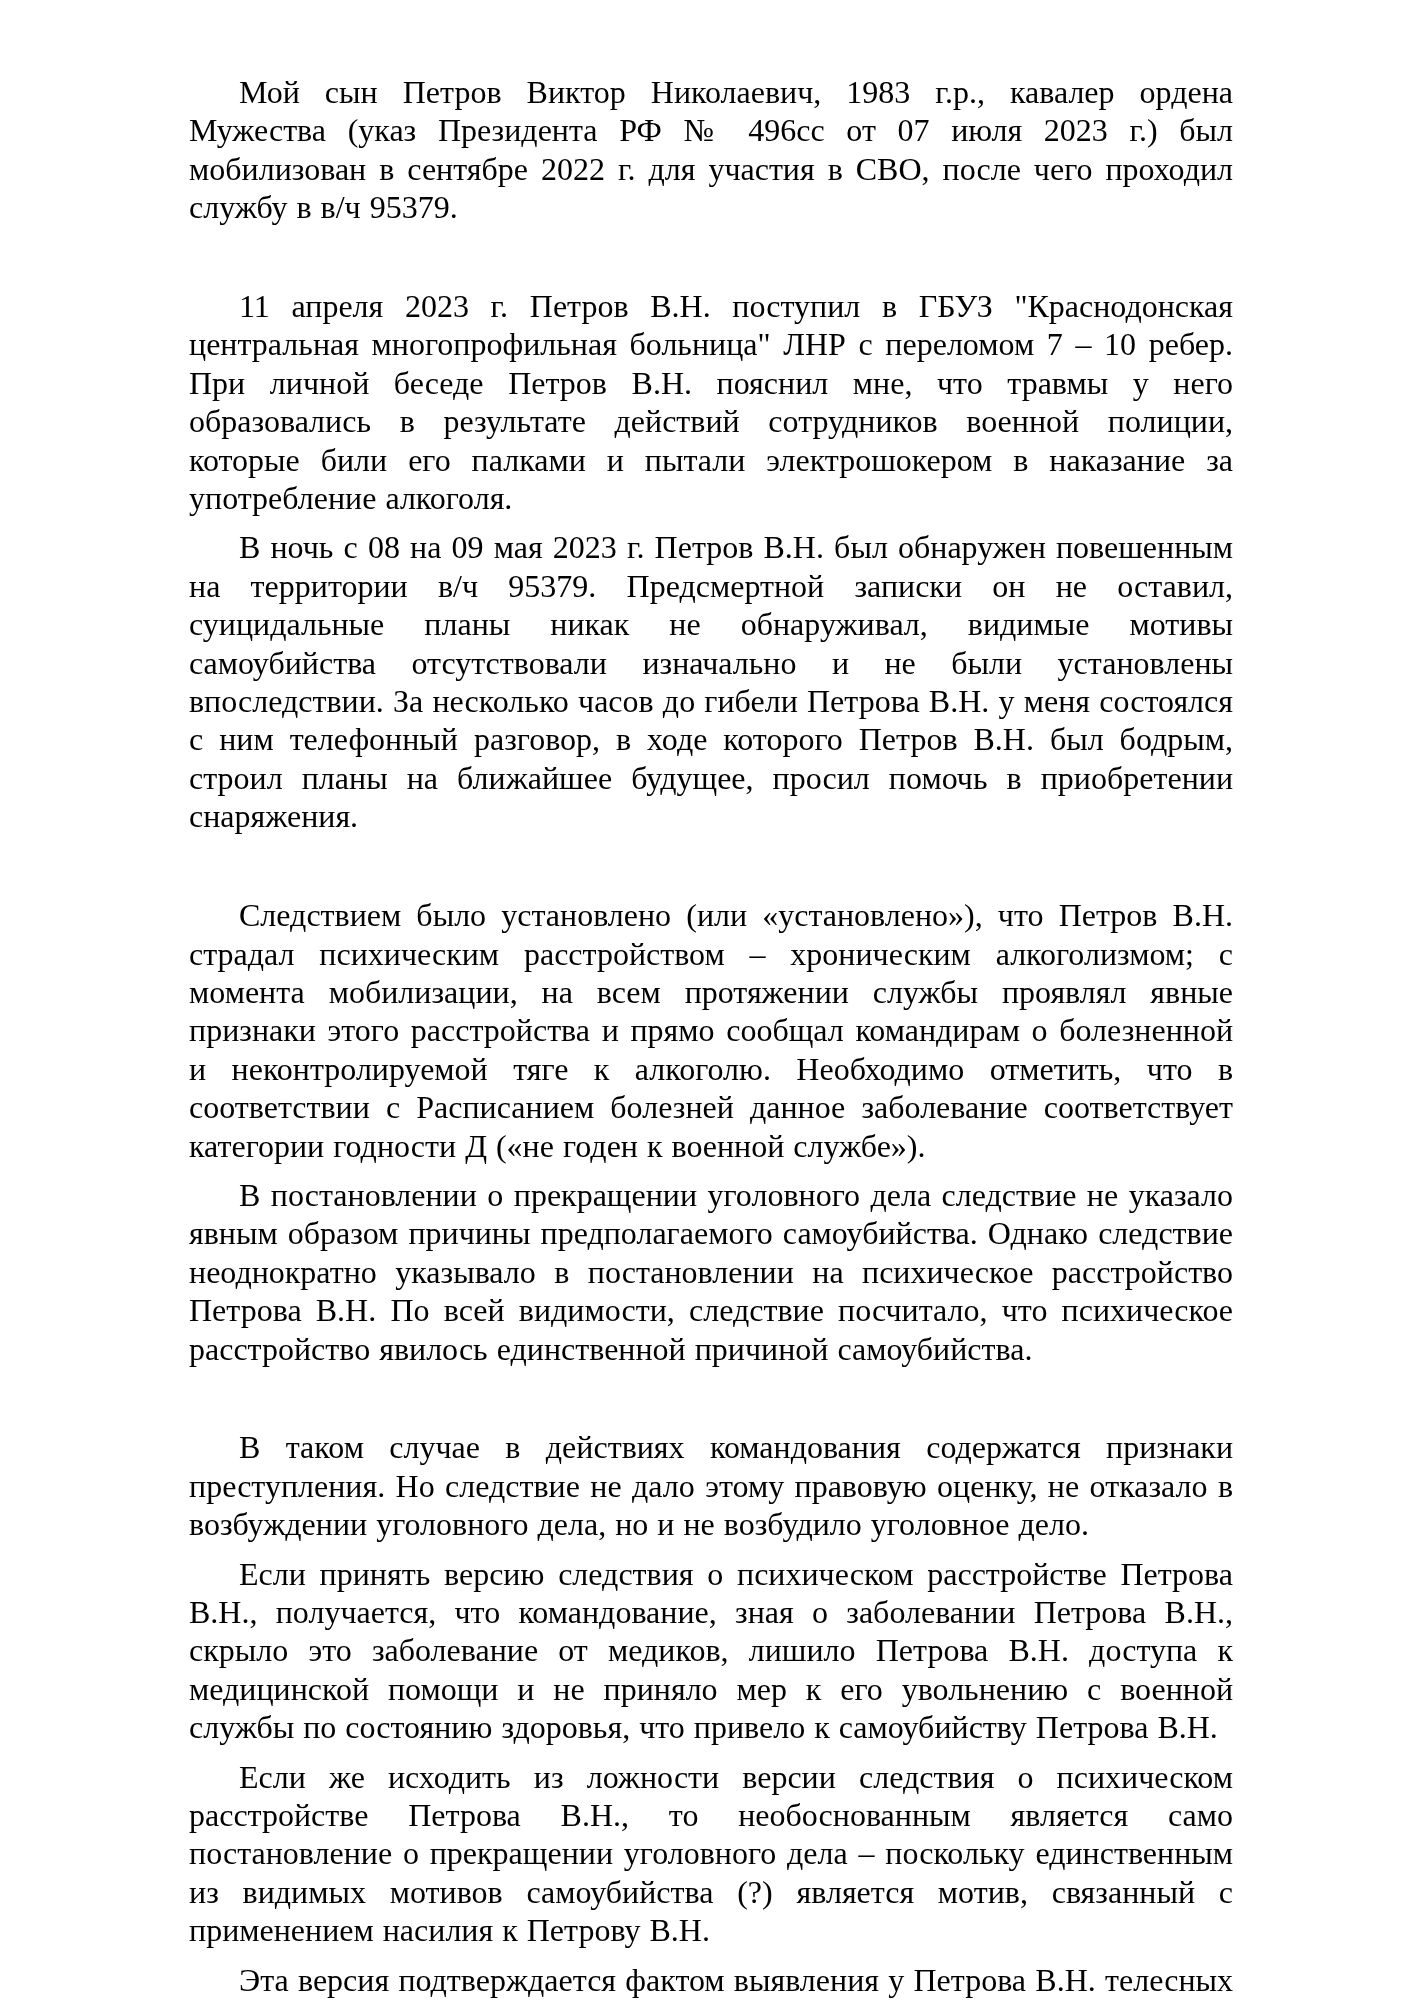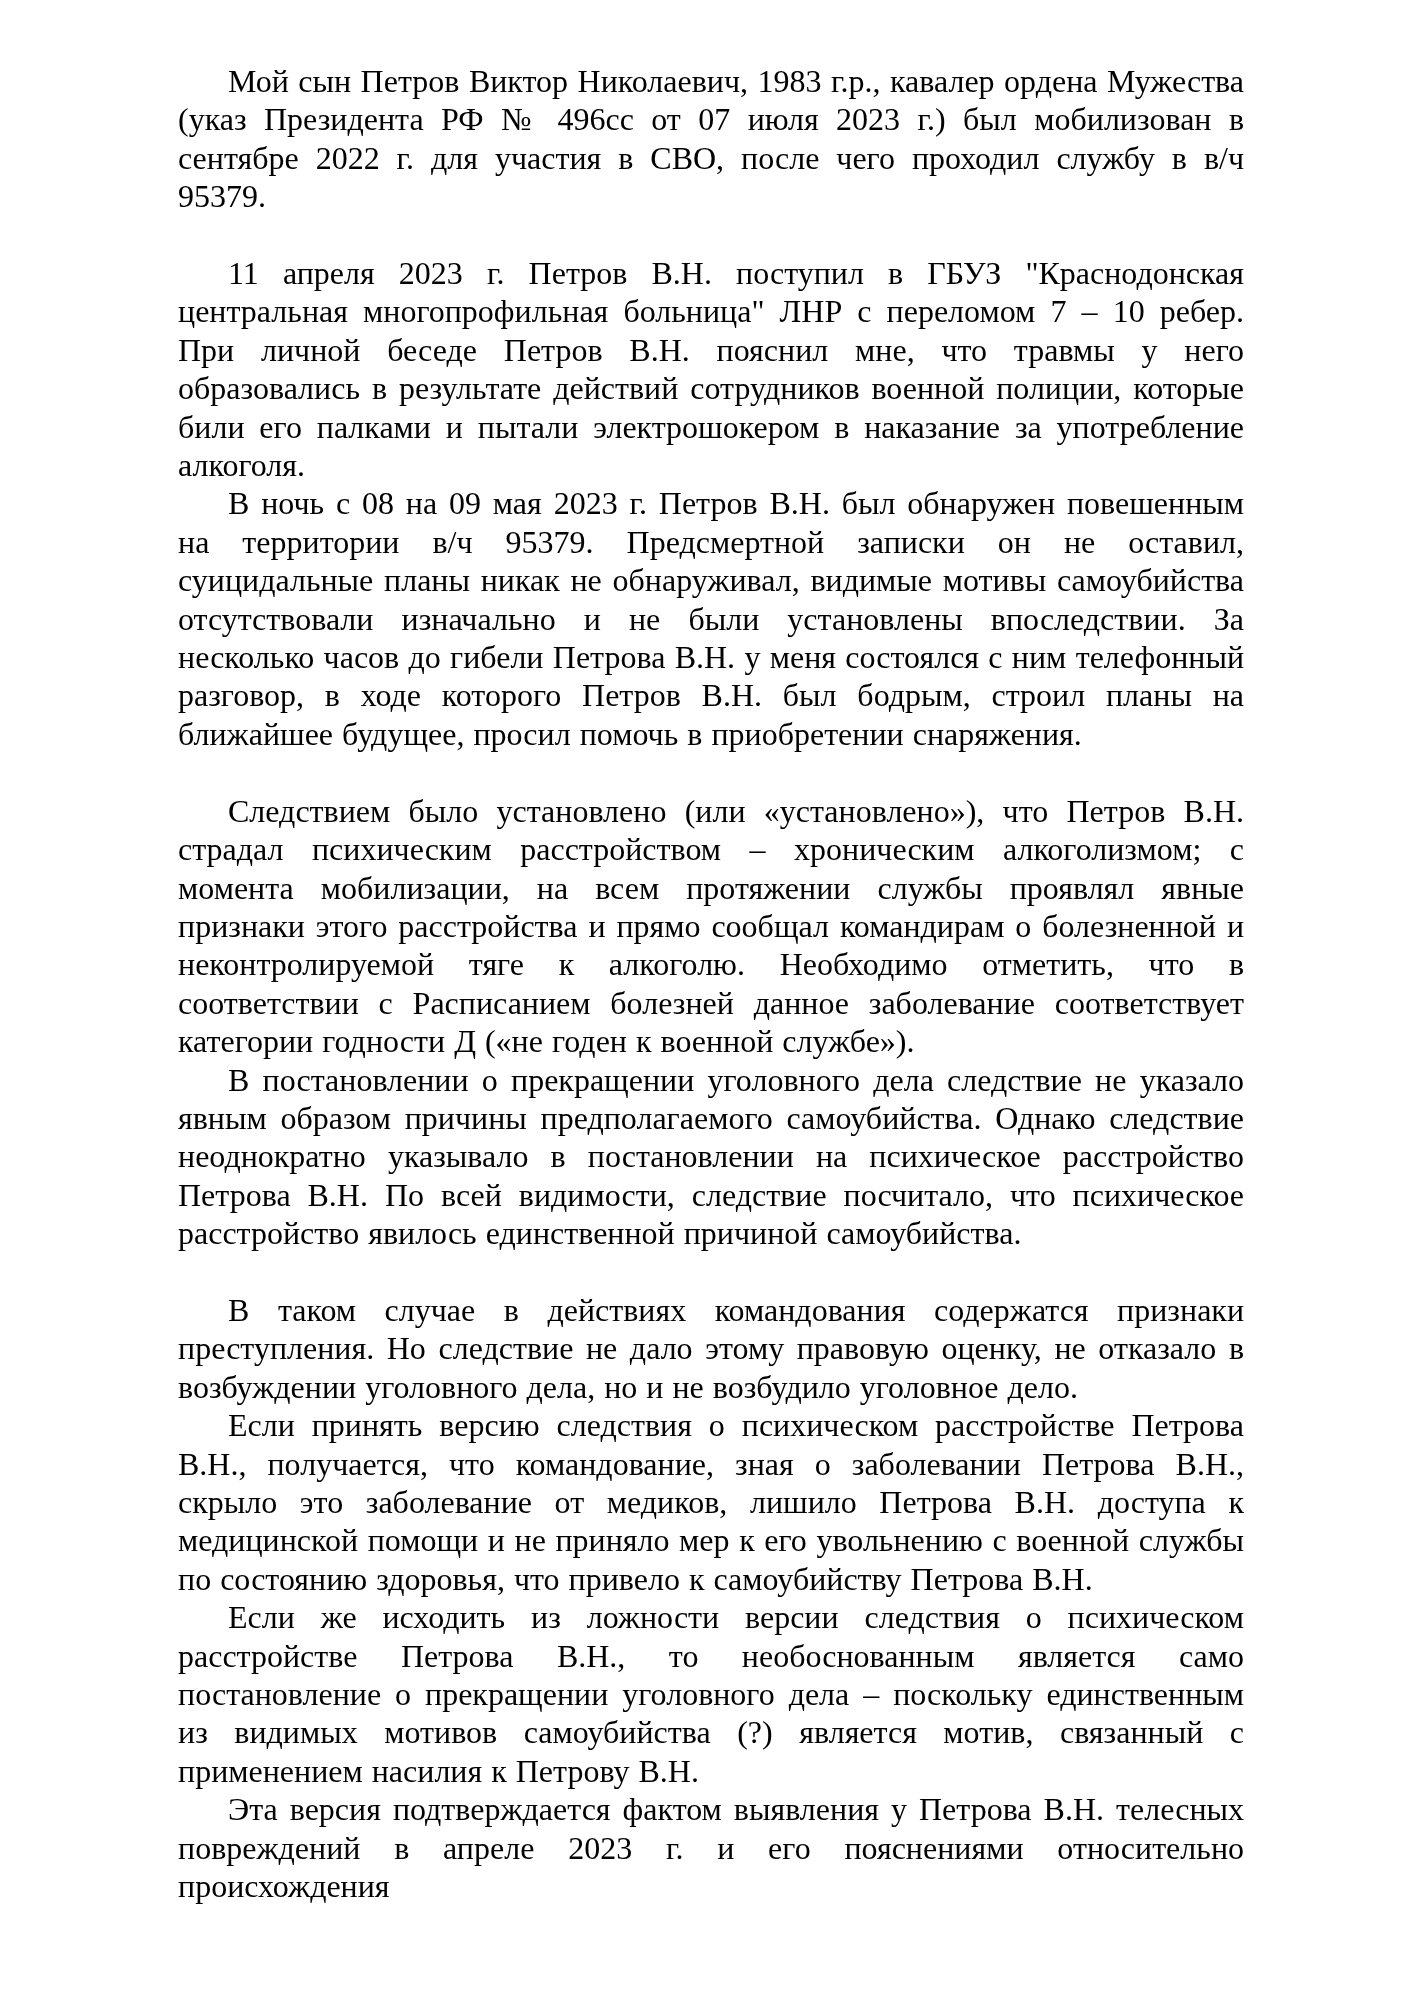--- a/index.html
+++ b/index.html
@@ -14,21 +14,21 @@
     background: #ffffff;
     box-sizing: border-box;
     padding: 62px 170px 0 178px;
     overflow: hidden;
     color: #000000;
     font-family: "Liberation Serif", "DejaVu Serif", serif;
     font-size: 32px;
     line-height: 38.4px;
   }
   .page p {
-    margin: 0;
+    margin: 11px;
     text-indent: 50px;
     text-align: justify;
     word-spacing: 1px;
   }
   .blank-line {
     height: 38.4px;
   }
 </style>
 </head>
 <body>

